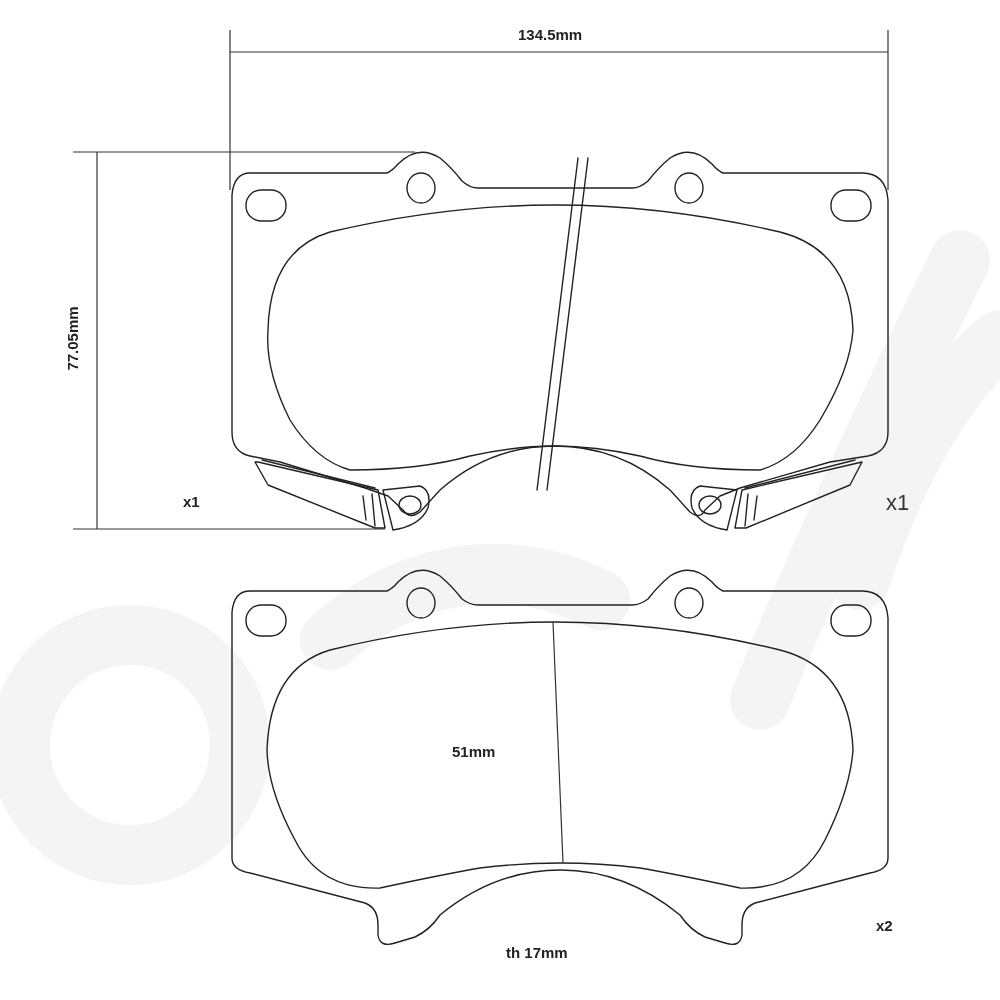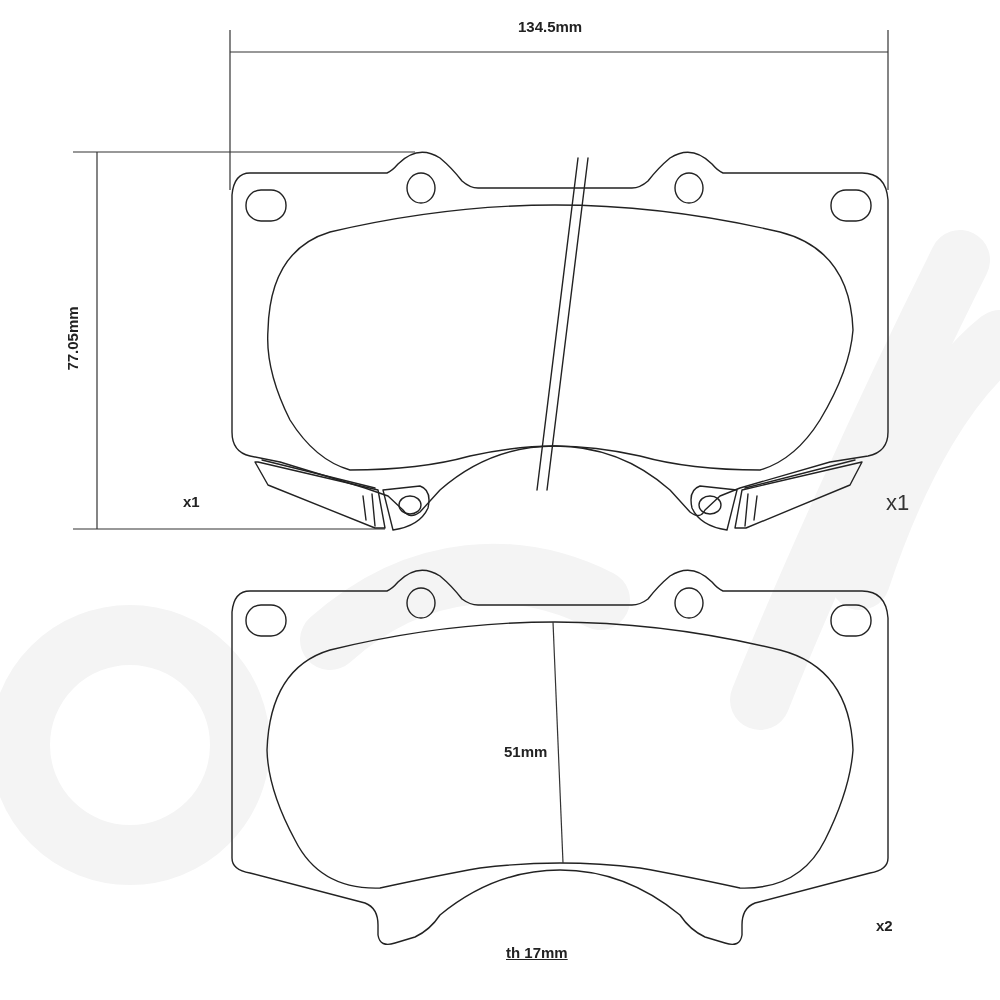--- a/index.html
+++ b/index.html
@@ -75,19 +75,19 @@
     <path class="ln" d="M 330 650 Q 445 622 555 622 Q 665 622 780 650 Q 850 668 853 750 Q 850 790 825 840 Q 800 890 740 888
          Q 680 875 640 868 Q 600 863 560 863 Q 520 863 480 868 Q 440 875 380 888 Q 320 890 295 840 Q 268 790 267 750 Q 270 668 330 650 Z"></path>
     <rect class="ln" x="246" y="605" width="40" height="31" rx="15"></rect>
     <rect class="ln" x="831" y="605" width="40" height="31" rx="15"></rect>
     <ellipse class="ln" cx="421" cy="603" rx="14" ry="15"></ellipse>
     <ellipse class="ln" cx="689" cy="603" rx="14" ry="15"></ellipse>
     <line class="dim" x1="553" y1="622" x2="563" y2="863"></line>
   </g>
 </svg>
 
-<div class="lbl" style="left:518px; top:18px;">134.5mm</div>
+<div class="lbl" style="left:518px; top:26px;">134.5mm</div>
 <div class="lbl" style="left:40px; top:330px; transform: rotate(-90deg); transform-origin: center;">77.05mm</div>
 <div class="lbl" style="left:183px; top:493px;">x1</div>
 <div class="lbl qty-light" style="left:886px; top:490px;">x1</div>
-<div class="lbl" style="left:504px; top:743px;">51mm</div>
-<div class="lbl" style="left:506px; top:944px;text-decoration:underline;">th 17mm</div>
+<div class="lbl" style="left:452px; top:743px;">51mm</div>
+<div class="lbl" style="left:506px; top:944px;">th 17mm</div>
 <div class="lbl" style="left:876px; top:917px;">x2</div>
 
 </body></html>

